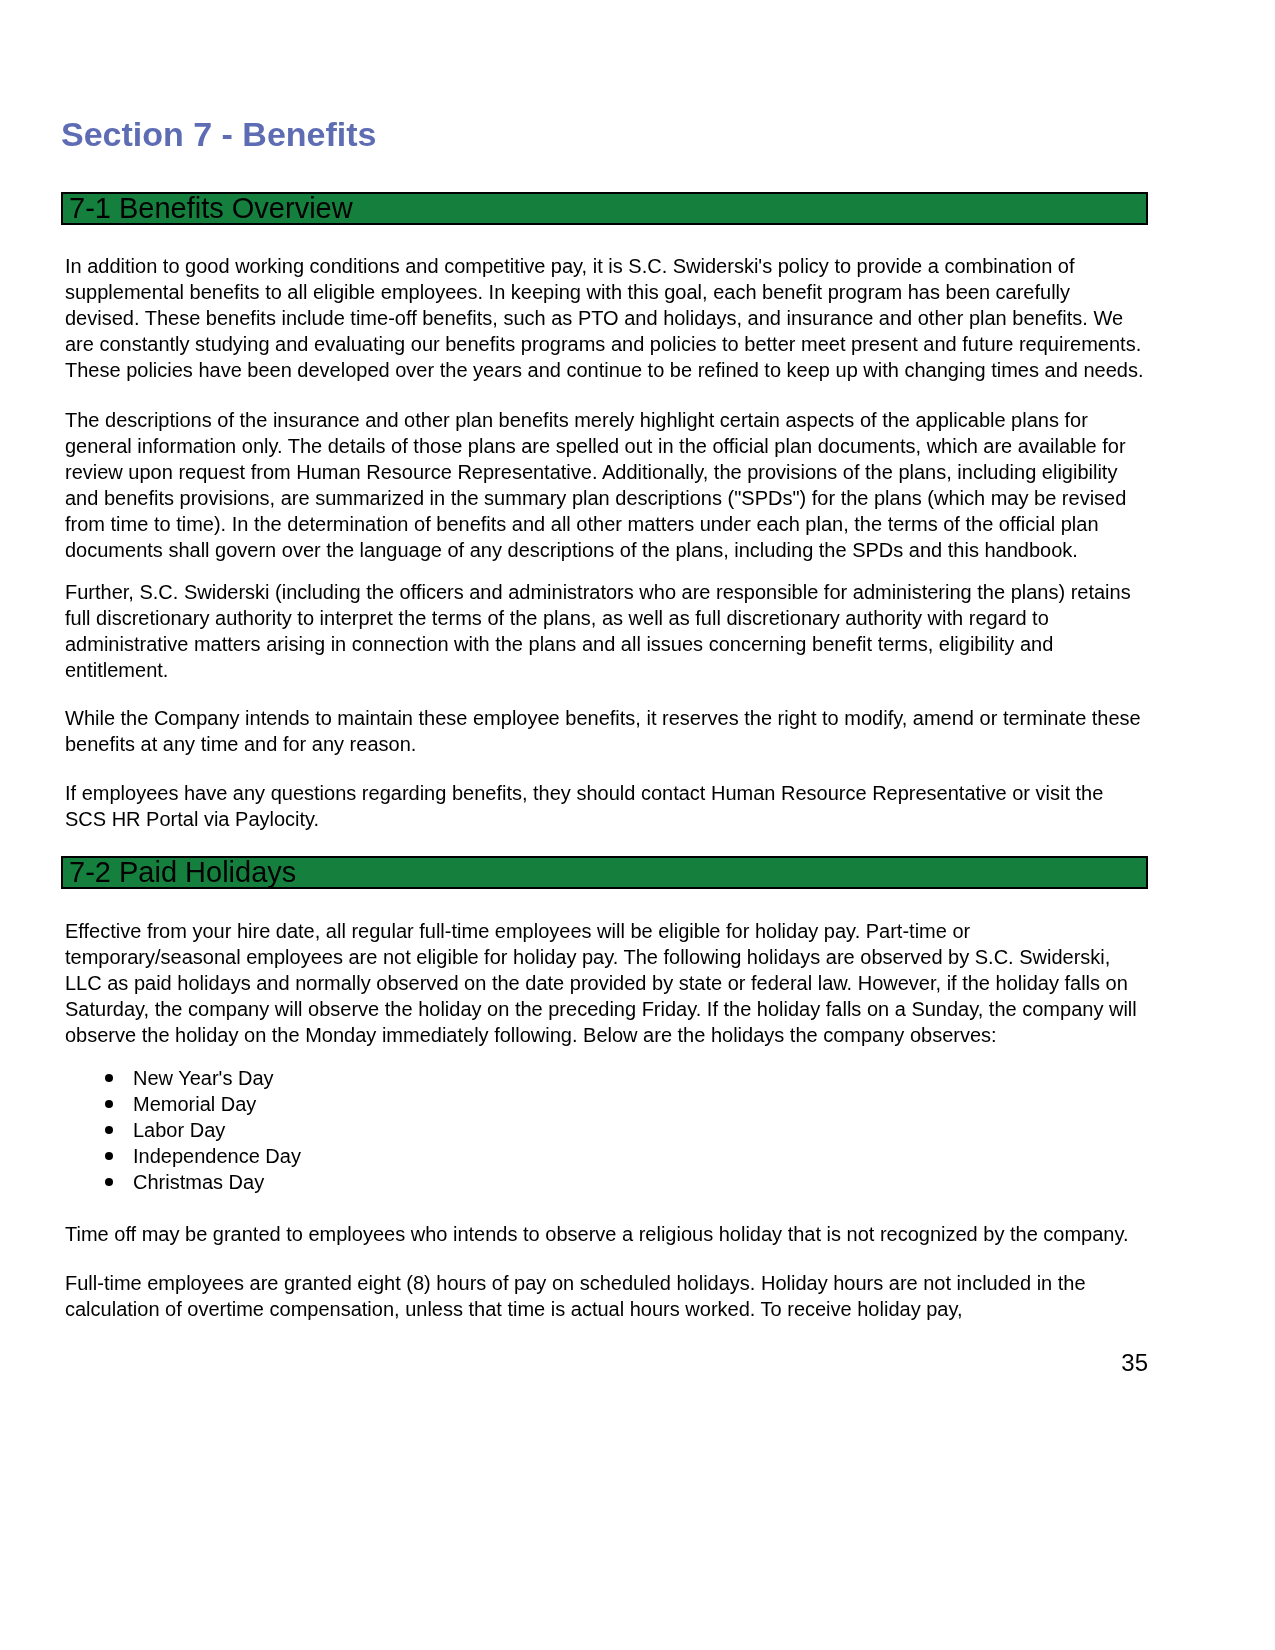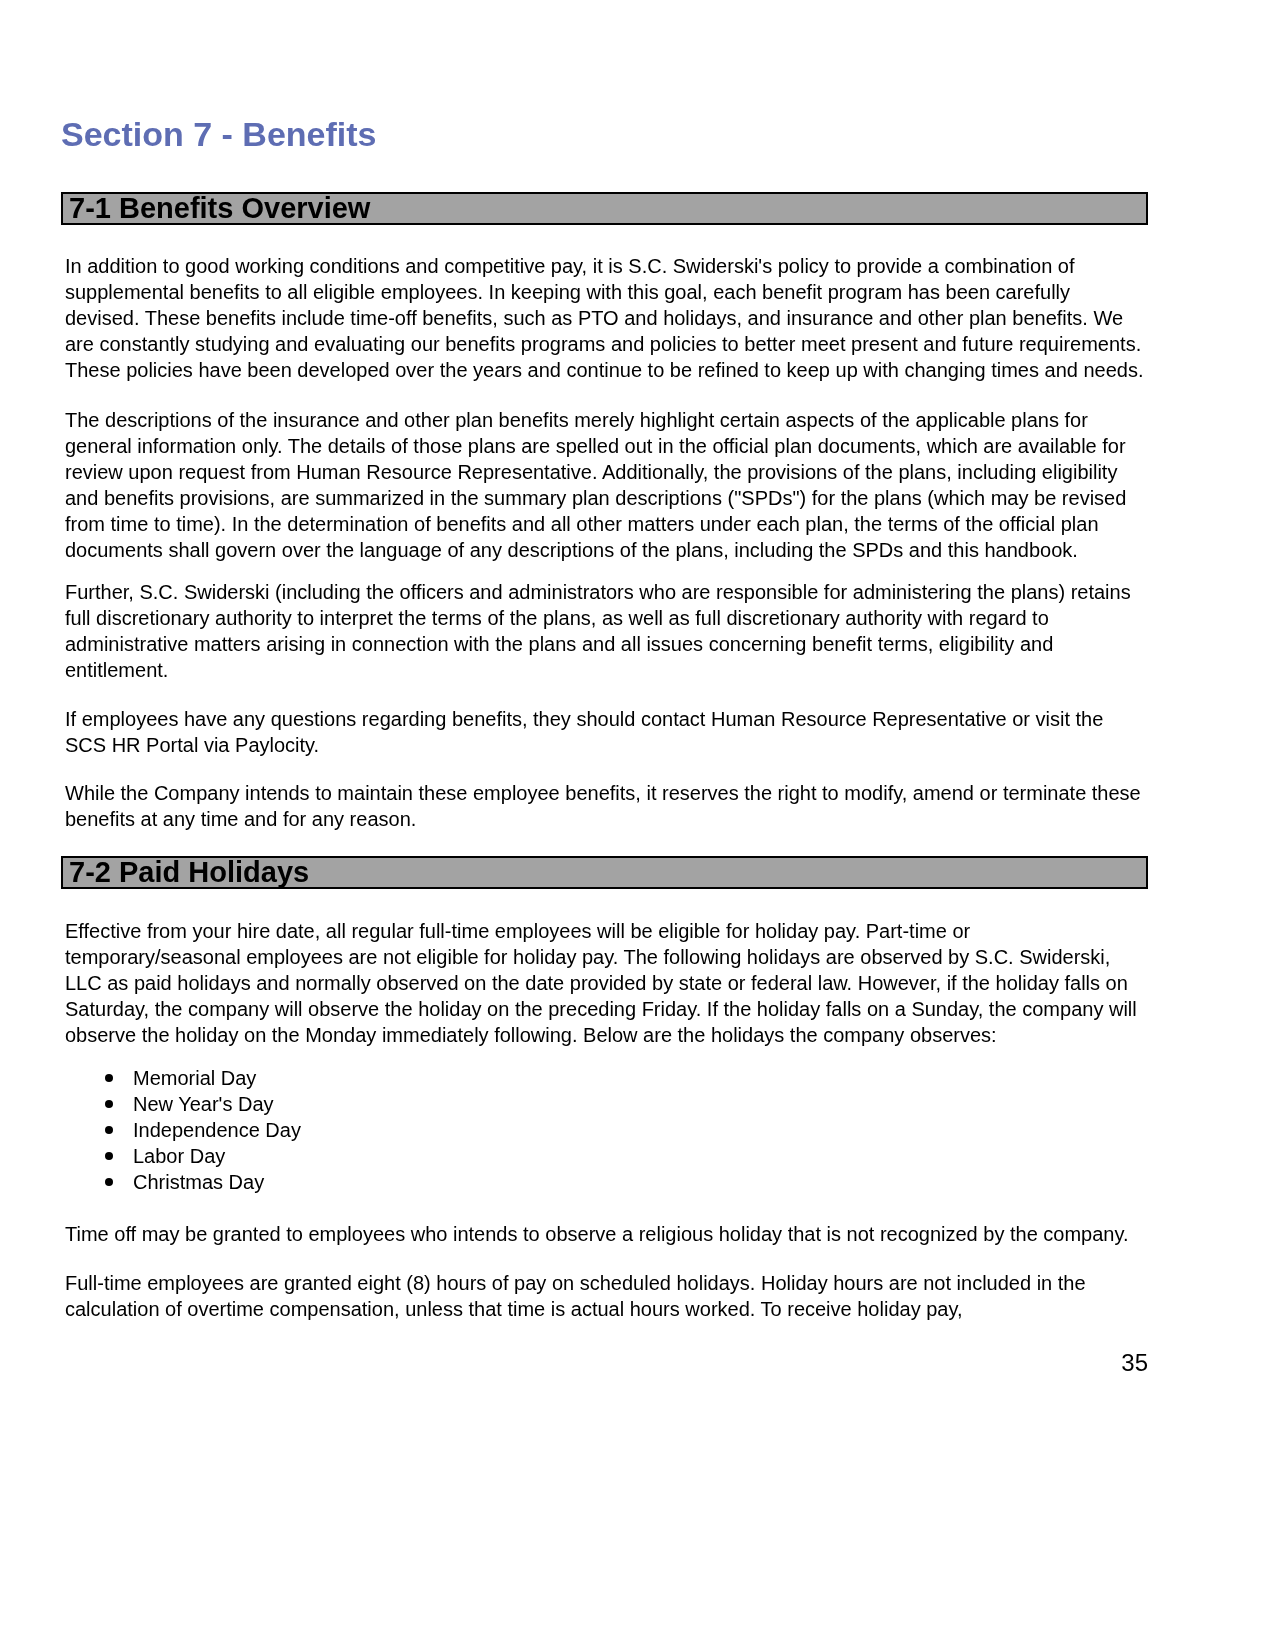--- a/index.html
+++ b/index.html
@@ -21,25 +21,25 @@
     padding: 112px 127px 0 61px;
   }
   .doc-title {
     font-size: 34px;
     line-height: 44px;
     font-weight: bold;
     color: #5E6DB3;
     margin: 0;
   }
   .banner {
-    background: #a3a3a3;
+    background: #15803d;
     border: 2px solid #000000;
     font-size: 29px;
     line-height: 29px;
-    font-weight: bold;
+    font-weight: normal;
     color: #000000;
     padding: 0 6px;
   }
   .banner-1 { margin-top: 36px; }
   .banner-2 { margin-top: 24px; }
   p.body-text {
     font-size: 20px;
     line-height: 26px;
     margin: 4px;
   }
@@ -76,32 +76,32 @@
 
 <div class="page">
 
   <h1 class="doc-title">Section 7 - Benefits</h1>
 
   <div class="banner banner-1">7-1 Benefits Overview</div>
 
   <p class="body-text" style="margin-top:28px">In addition to good working conditions and competitive pay, it is S.C. Swiderski's policy to provide a combination of supplemental benefits to all eligible employees. In keeping with this goal, each benefit program has been carefully devised. These benefits include time-off benefits, such as PTO and holidays, and insurance and other plan benefits. We are constantly studying and evaluating our benefits programs and policies to better meet present and future requirements. These policies have been developed over the years and continue to be refined to keep up with changing times and needs.</p>
   <p class="body-text" style="margin-top:24px">The descriptions of the insurance and other plan benefits merely highlight certain aspects of the applicable plans for general information only. The details of those plans are spelled out in the official plan documents, which are available for review upon request from Human Resource Representative. Additionally, the provisions of the plans, including eligibility and benefits provisions, are summarized in the summary plan descriptions ("SPDs") for the plans (which may be revised from time to time). In the determination of benefits and all other matters under each plan, the terms of the official plan documents shall govern over the language of any descriptions of the plans, including the SPDs and this handbook.</p>
   <p class="body-text" style="margin-top:16px">Further, S.C. Swiderski (including the officers and administrators who are responsible for administering the plans) retains full discretionary authority to interpret the terms of the plans, as well as full discretionary authority with regard to administrative matters arising in connection with the plans and all issues concerning benefit terms, eligibility and entitlement.</p>
+  <p class="body-text" style="margin-top:22px">While the Company intends to maintain these employee benefits, it reserves the right to modify, amend or terminate these benefits at any time and for any reason.</p>
   <p class="body-text" style="margin-top:23px">If employees have any questions regarding benefits, they should contact Human Resource Representative or visit the SCS HR Portal via Paylocity.</p>
-  <p class="body-text" style="margin-top:22px">While the Company intends to maintain these employee benefits, it reserves the right to modify, amend or terminate these benefits at any time and for any reason.</p>
 
   <div class="banner banner-2">7-2 Paid Holidays</div>
 
   <p class="body-text" style="margin-top:29px">Effective from your hire date, all regular full-time employees will be eligible for holiday pay. Part-time or temporary/seasonal employees are not eligible for holiday pay. The following holidays are observed by S.C. Swiderski, LLC as paid holidays and normally observed on the date provided by state or federal law. However, if the holiday falls on Saturday, the company will observe the holiday on the preceding Friday. If the holiday falls on a Sunday, the company will observe the holiday on the Monday immediately following. Below are the holidays the company observes:</p>
 
   <ul class="holiday-list">
+    <li><span class="bullet-dot"></span><span>New Year's Day</span></li>
     <li><span class="bullet-dot"></span><span>Memorial Day</span></li>
-    <li><span class="bullet-dot"></span><span>New Year's Day</span></li>
+    <li><span class="bullet-dot"></span><span>Labor Day</span></li>
     <li><span class="bullet-dot"></span><span>Independence Day</span></li>
-    <li><span class="bullet-dot"></span><span>Labor Day</span></li>
     <li><span class="bullet-dot"></span><span>Christmas Day</span></li>
   </ul>
 
   <p class="body-text" style="margin-top:26px">Time off may be granted to employees who intends to observe a religious holiday that is not recognized by the company.</p>
   <p class="body-text" style="margin-top:23px">Full-time employees are granted eight (8) hours of pay on scheduled holidays. Holiday hours are not included in the calculation of overtime compensation, unless that time is actual hours worked. To receive holiday pay,</p>
 
   <div class="page-number">35</div>
 
 </div>
 

